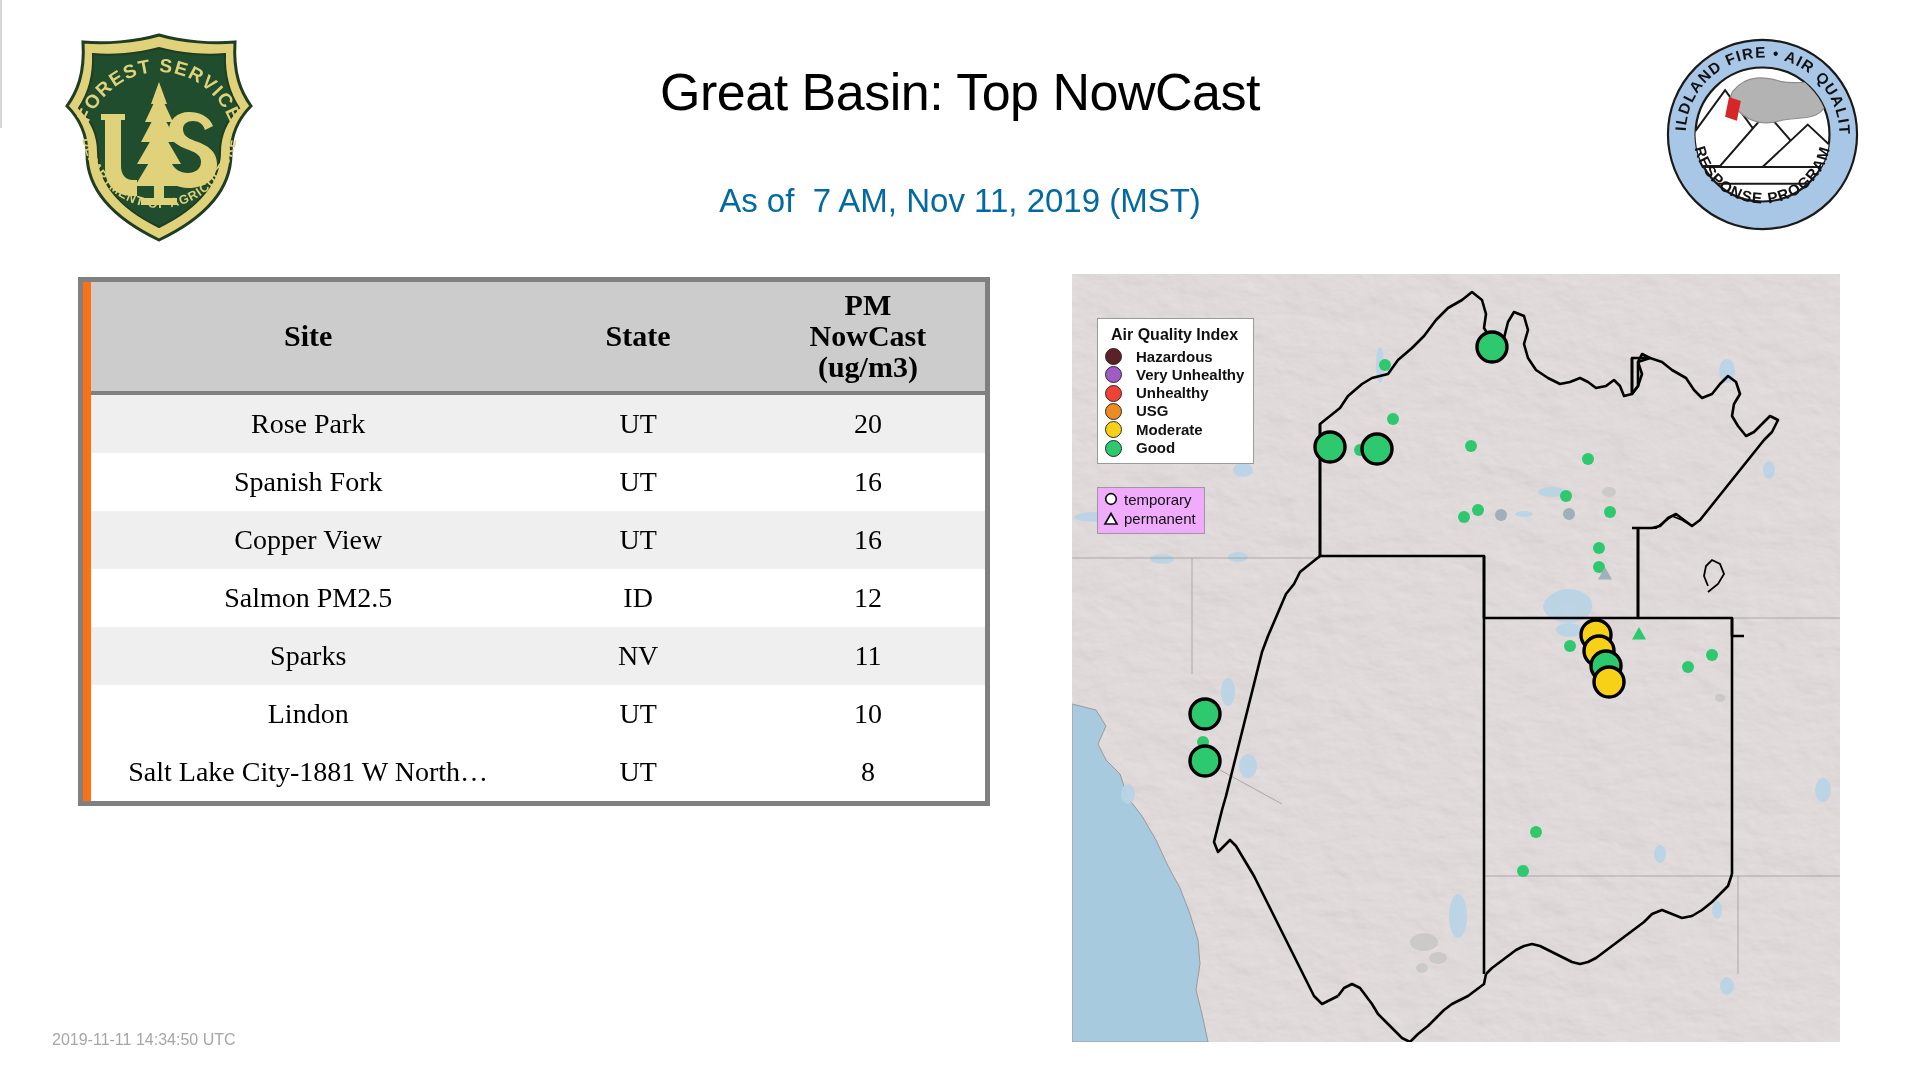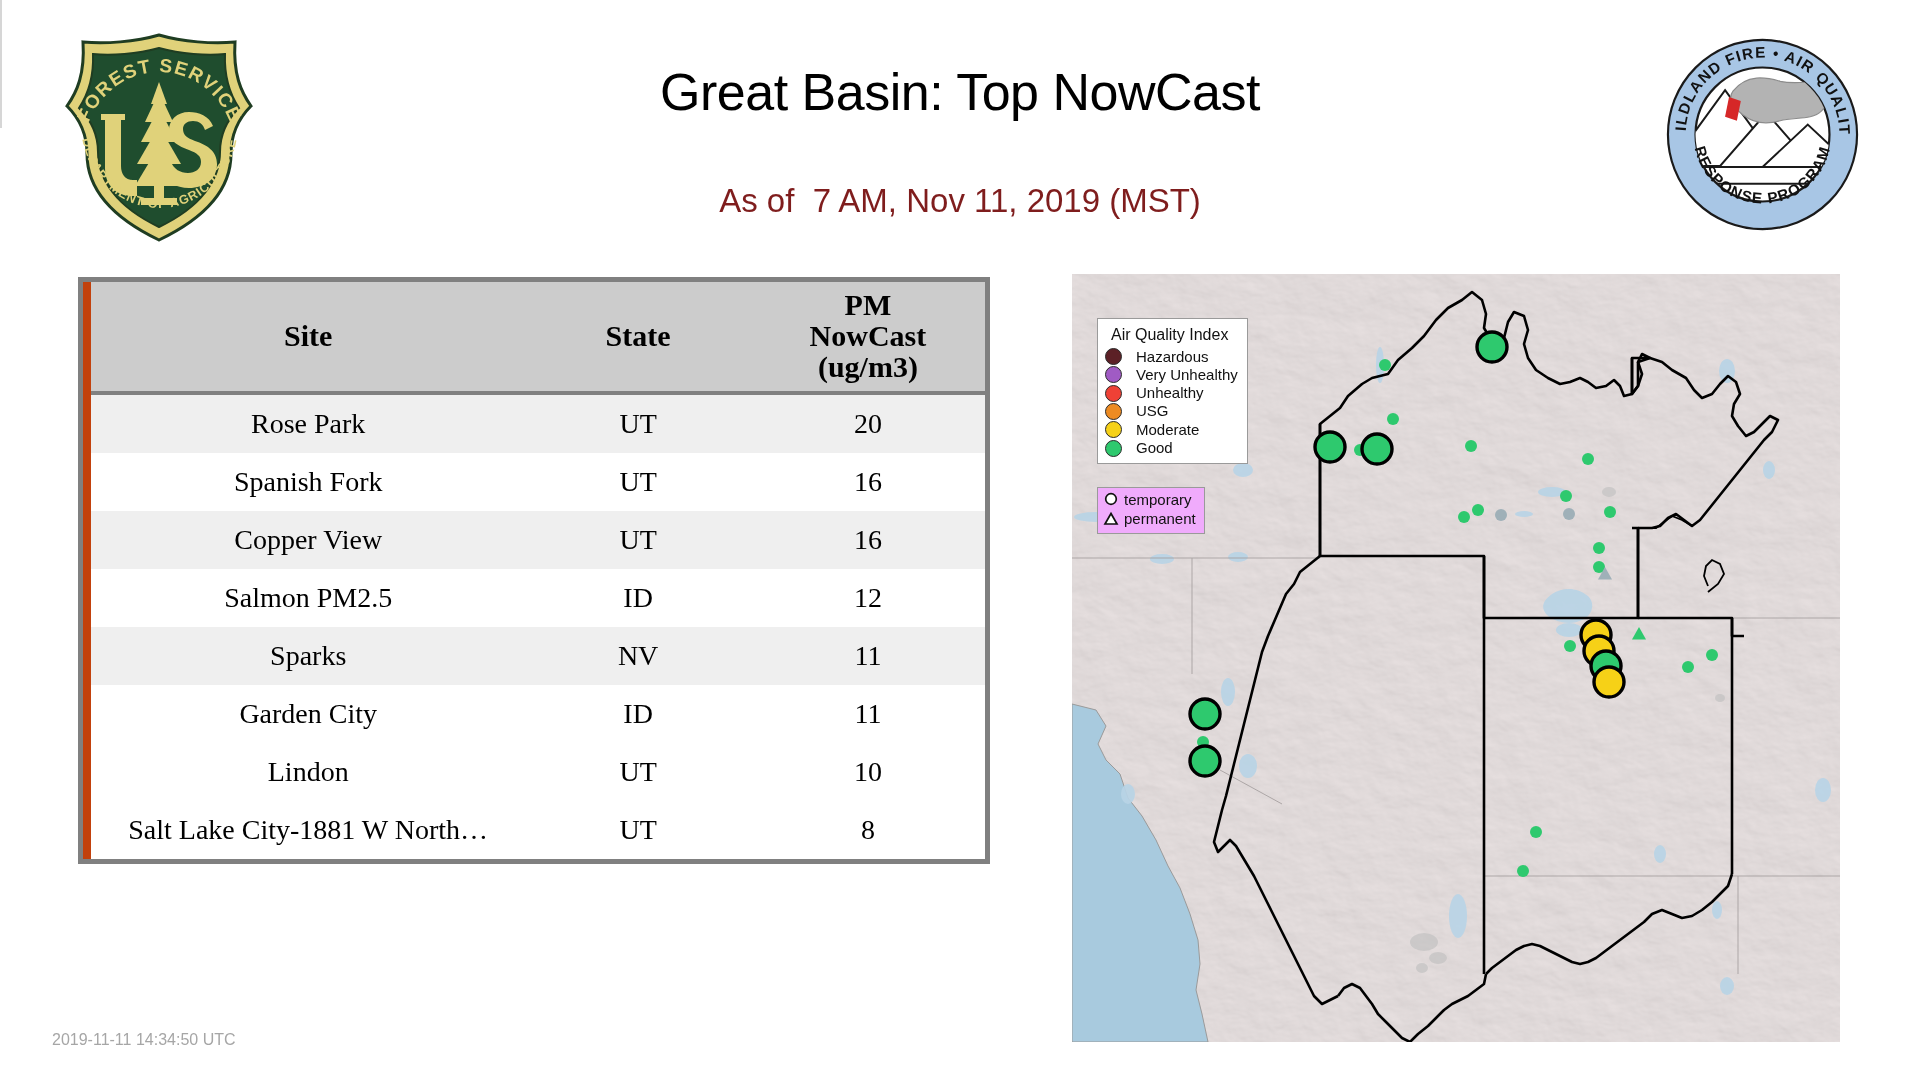--- a/index.html
+++ b/index.html
@@ -18,28 +18,28 @@
   .wfaqrp-logo{position:absolute;left:1664px;top:36px;width:197px;height:197px;}
 
   .title{
     position:absolute;left:360px;top:62px;width:1200px;
     text-align:center;font-size:52px;color:#000;
     font-family:"Liberation Sans", sans-serif;
     letter-spacing:-0.5px;white-space:nowrap;
   }
   .subtitle{
     position:absolute;left:360px;top:182px;width:1200px;
-    text-align:center;font-size:33px;color:#7f1d1d;
+    text-align:center;font-size:33px;color:#0369a1;
     white-space:pre;
   }
 
   
   .table-wrap{
     position:absolute;left:78px;top:277px;width:912px;
-    border:5px solid #808080;background:#c2410c;
+    border:5px solid #808080;background:#f97316;
     box-sizing:border-box;
     padding-left:8px;
   }
   table.datatable{border-collapse:collapse;width:100%;table-layout:fixed;}
   table.datatable th{
     background:#cccccc;color:#000;
     font-family:"Liberation Serif", serif;font-weight:bold;
     font-size:30px;line-height:1.03;
     padding:8px 4px;text-align:center;vertical-align:middle;
     border-bottom:4px solid #808080;
@@ -61,21 +61,21 @@
     position:absolute;left:1072px;top:274px;width:768px;height:768px;
     background:#efe9e9;overflow:hidden;
   }
   .map svg{display:block;width:768px;height:768px;}
 
   
   .legend-aqi{
     position:absolute;left:1097px;top:318px;
     background:#ffffff;border:1px solid #9a9a9a;
     padding:5px 9px 6px 7px;
-    font-size:15px;line-height:1.22;color:#111;
+    font-size:15px;line-height:1.22;color:#111;font-weight:bold;
   }
   .legend-aqi .lg-title{font-size:16px;margin:1px 0 3px 6px;color:#111;}
   .legend-aqi .lg-row{display:flex;align-items:center;gap:14px;white-space:nowrap;}
   .legend-aqi .swatch{
     width:15px;height:15px;border-radius:50%;
     border:1.6px solid #2b2b2b;flex:0 0 auto;
   }
 
   .legend-sym{
     position:absolute;left:1097px;top:487px;
@@ -211,25 +211,20 @@
           <td>16</td>
         </tr>
         <tr class="even">
           <td>Salmon PM2.5</td>
           <td>ID</td>
           <td>12</td>
         </tr>
         <tr class="odd">
           <td>Sparks</td>
           <td>NV</td>
-          <td>11</td>
-        </tr>
-        <tr class="even">
-          <td>Garden City</td>
-          <td>ID</td>
           <td>11</td>
         </tr>
         <tr class="even">
           <td>Lindon</td>
           <td>UT</td>
           <td>10</td>
         </tr>
         <tr class="even">
           <td>Salt Lake City-1881 W North…</td>
           <td>UT</td>

